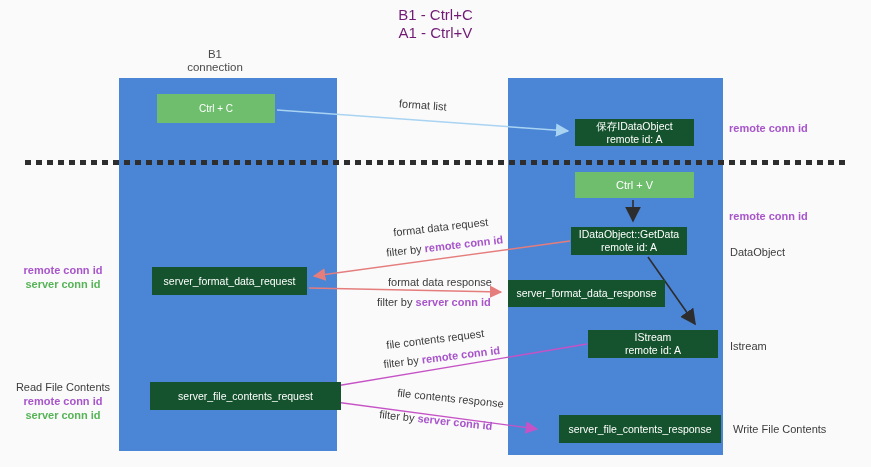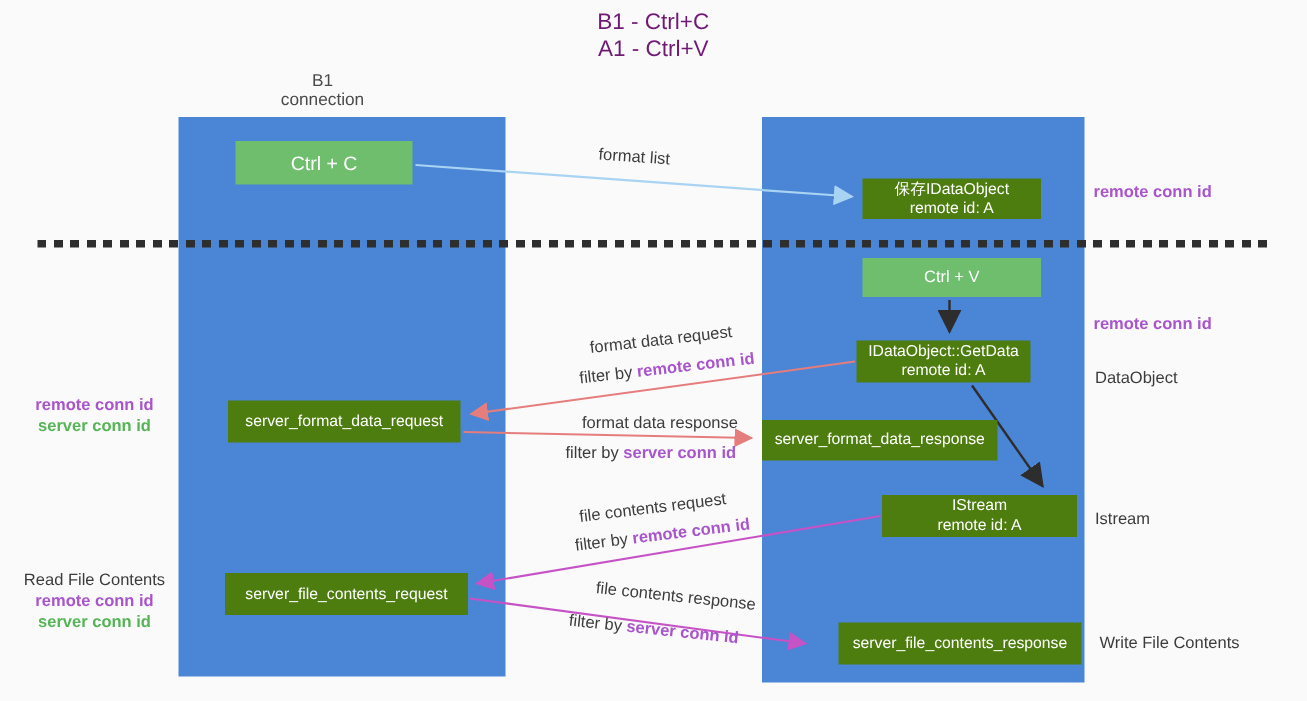--- a/index.html
+++ b/index.html
@@ -24,21 +24,21 @@
   .divider {
     top:160px; left:25px; width:820px; height:5px;
     background:repeating-linear-gradient(90deg,#2e2e2e 0 6px,transparent 6px 11px);
   }
   .arrows { left:0; top:0; width:871px; height:467px; pointer-events:none; }
   .box {
     display:flex; flex-direction:column; align-items:center; justify-content:center;
     color:#ffffff; font-size:10.5px; line-height:13px; text-align:center; white-space:nowrap;
   }
   .green-box  { background:#6fbe6d; }
-  .orange-box { background:#4d7c0f; }
+  .orange-box { background:#14532d; }
   .flow-label { font-size:11px; color:#3c3c3c; white-space:nowrap; }
   .purple { color:#a855cb; font-weight:bold; }
   .greentx { color:#56b457; font-weight:bold; }
   .side-block { width:110px; text-align:center; font-size:11px; line-height:14px; white-space:nowrap; }
   .plain { color:#3c3c3c; font-weight:normal; }
 </style>
 </head>
 <body>
 
 <div class="canvas">
@@ -75,21 +75,21 @@
     </defs>
     <line x1="277" y1="110" x2="568" y2="131" stroke="#a9d3f2" stroke-width="1.5" marker-end="url(#m-blue)"></line>
     <line x1="633" y1="200" x2="633" y2="221" stroke="#2d2d2d" stroke-width="1.6" marker-end="url(#m-black)"></line>
     <line x1="648" y1="257" x2="695" y2="324" stroke="#2d2d2d" stroke-width="1.6" marker-end="url(#m-black)"></line>
     <line x1="570" y1="241" x2="314" y2="276" stroke="#e57d7d" stroke-width="1.4" marker-end="url(#m-red)"></line>
     <line x1="309" y1="288" x2="501" y2="292" stroke="#e57d7d" stroke-width="1.4" marker-end="url(#m-red)"></line>
     <line x1="587" y1="344" x2="318" y2="389" stroke="#c653c6" stroke-width="1.4" marker-end="url(#m-mag)"></line>
     <line x1="313" y1="399" x2="537" y2="429" stroke="#c653c6" stroke-width="1.4" marker-end="url(#m-mag)"></line>
   </svg>
 
-  <div class="abs box green-box" style="left:157px; top:94px; width:118px; height:29px; font-size:13px;">
+  <div class="abs box green-box" style="left:157px; top:94px; width:118px; height:29px; font-size:10px;">
     <div>Ctrl + C</div>
   </div>
 
   <div class="abs box orange-box" style="left:575px; top:119px; width:119px; height:27px;">
     <div>保存IDataObject</div>
     <div>remote id: A</div>
   </div>
 
   <div class="abs box green-box" style="left:575px; top:172px; width:119px; height:26px; font-size:11px;">
     <div>Ctrl + V</div>
@@ -106,21 +106,21 @@
 
   <div class="abs box orange-box" style="left:152px; top:267px; width:155px; height:28px;">
     <div>server_format_data_request</div>
   </div>
 
   <div class="abs box orange-box" style="left:588px; top:330px; width:130px; height:28px;">
     <div>IStream</div>
     <div>remote id: A</div>
   </div>
 
-  <div class="abs box orange-box" style="left:150px; top:382px; width:162px; height:28px;">
+  <div class="abs box orange-box" style="left:150px; top:382px; width:191px; height:28px;">
     <div>server_file_contents_request</div>
   </div>
 
   <div class="abs box orange-box" style="left:559px; top:415px; width:162px; height:28px;">
     <div>server_file_contents_response</div>
   </div>
 
   <div class="abs flow-label" style="left:399px; top:99px; transform:rotate(4deg);">format list</div>
 
   <div class="abs flow-label" style="left:393px; top:221px; transform:rotate(-6.5deg);">format data request</div>

